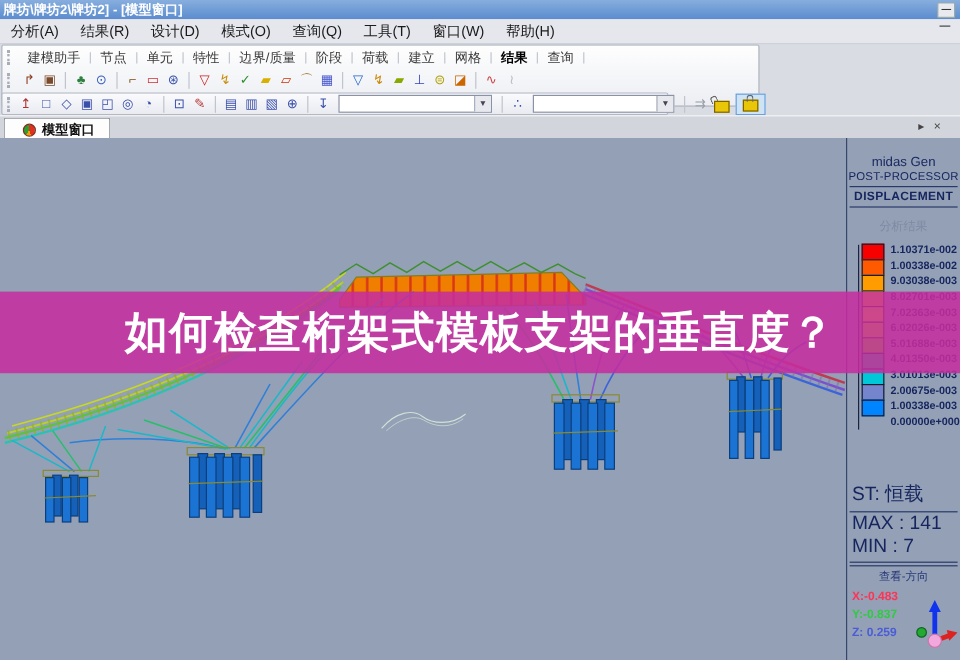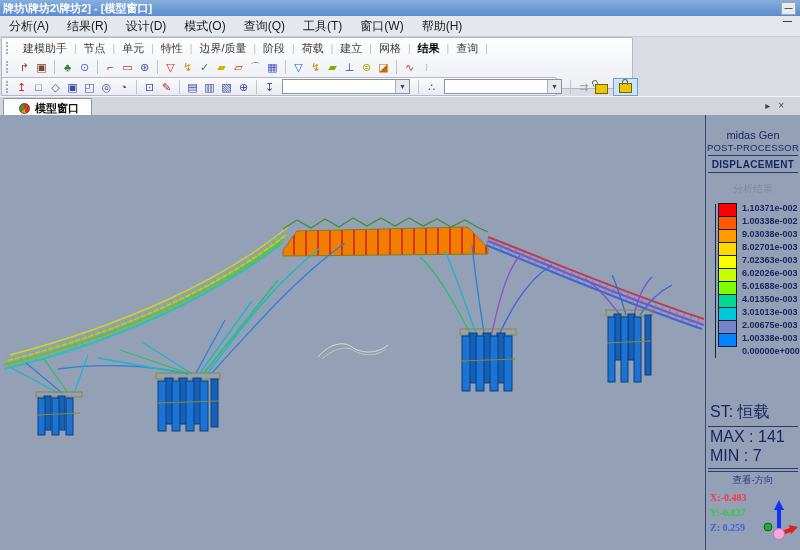--- a/index.html
+++ b/index.html
@@ -71,21 +71,21 @@
   .rp-sub{font-size:10px;color:#7e8ba2;margin-top:9px;}
   .legend{display:flex;margin:8px 0 0 9px;}
   .lg-swatches{display:flex;flex-direction:column;border-left:1px solid #1a2440;padding-left:2px;}
   .lg-swatch{width:17px;height:12px;border:1px solid #141c30;margin-top:-1px;box-sizing:content-box;}
   .lg-labels{margin-left:5px;margin-top:-2px;}
   .lg-label{height:13px;line-height:13px;font-size:9px;font-weight:bold;white-space:nowrap;}
   .rp-spacer{flex:1;}
   .rp-line{font-size:16px;margin:1px 0 1px 4px;white-space:nowrap;}
   .rp-dirtitle{font-size:9.5px;text-align:center;color:#2a3a7a;margin:2px 0 1px;}
   .xyz{position:relative;height:62px;margin-left:4px;font-size:10px;font-weight:bold;}
-  .xyz div{margin-top:4px;font-family:Liberation Serif, serif;}
+  .xyz div{margin-top:4px;}
   .triad{position:absolute;right:2px;bottom:4px;}
   
   .banner{position:absolute;left:0;top:128px;width:800px;height:68px;
     background:rgba(198,45,158,0.87);display:flex;align-items:center;justify-content:center;
     z-index:40;}
   .banner span{color:#fff;font-size:36px;font-weight:bold;letter-spacing:1px;white-space:nowrap;}
 </style>
 </head>
 <body>
 
@@ -382,13 +382,16 @@
         <line x1="19" y1="36" x2="19" y2="10" stroke="#1133ee" stroke-width="4"></line>
         <polygon points="19,2 14,12 24,12" fill="#1133ee"></polygon>
         <line x1="19" y1="36" x2="33" y2="31" stroke="#dd2222" stroke-width="4"></line>
         <polygon points="38,29 29,27 31,36" fill="#dd2222"></polygon>
         <circle cx="8" cy="29" r="4" fill="#22aa33" stroke="#116622"></circle>
         <circle cx="19" cy="36" r="5.5" fill="#f2a8dc" stroke="#c878b0"></circle>
       </svg>
     </div>
   </div>
 
+  <div class="banner">
+    <span>如何检查桁架式模板支架的垂直度？</span>
+  </div>
 </div>
 
 </body></html>

